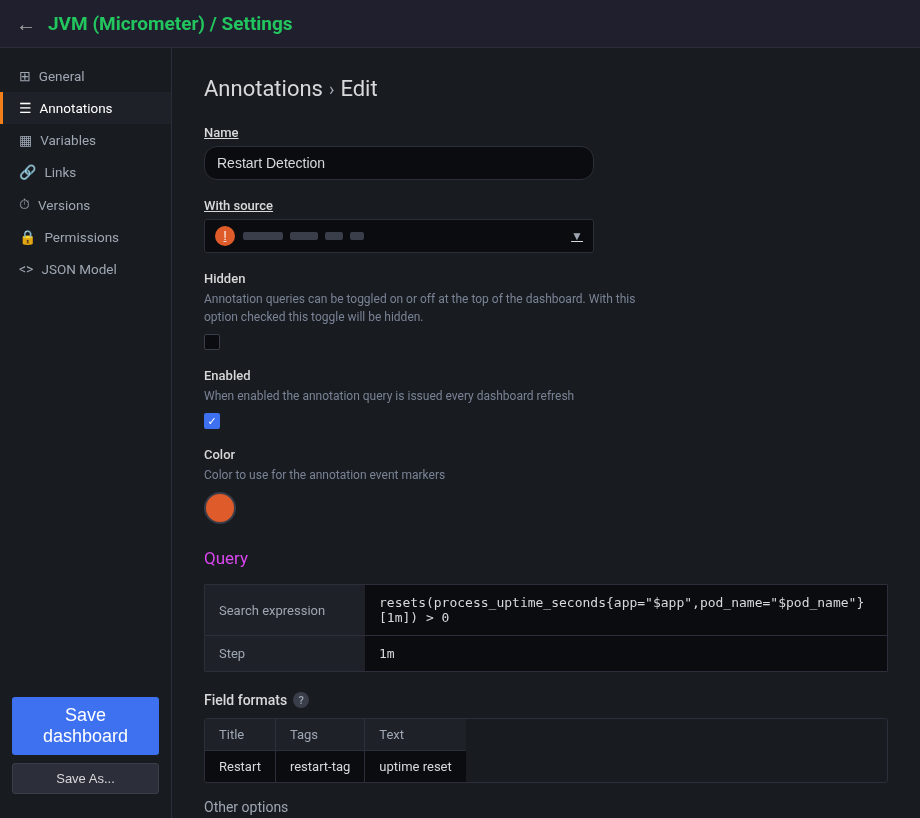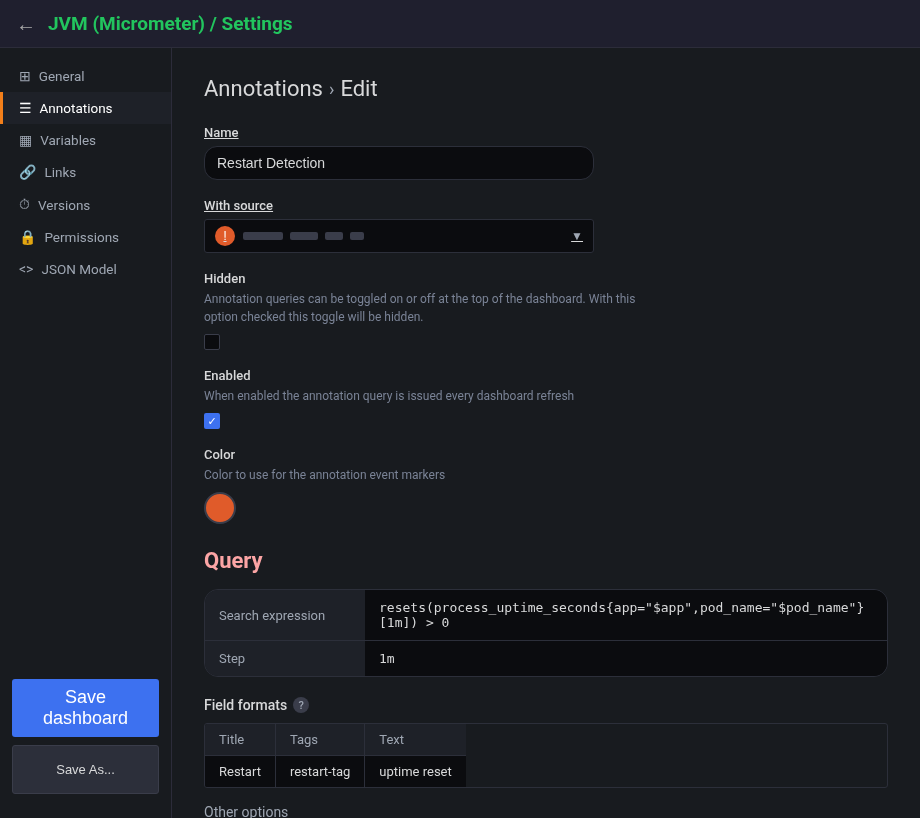--- a/index.html
+++ b/index.html
@@ -75,21 +75,21 @@
       padding: 8px 12px;
       cursor: pointer;
       font-size: 18px;
       font-weight: 500;
     }
     .btn-save-as {
       background: #2c2f3a;
       color: #d8d9da;
       border: 1px solid #3a3d4a;
       border-radius: 3px;
-      padding: 16px 12px;
+      padding: 7px 12px;
       cursor: pointer;
       font-size: 13px;
     }
     
     .main {
       flex: 1;
       padding: 28px 32px;
       overflow-y: auto;
       background: #181b1f;
     }
@@ -193,28 +193,28 @@
     .color-section { margin-bottom: 24px; }
     .color-dot {
       width: 32px;
       height: 32px;
       border-radius: 50%;
       background: #e05b2a;
       cursor: pointer;
       border: 2px solid #3a3d4a;
     }
     .query-section h3 {
-      font-size: 22px;
-      color: #fca5a5;
+      font-size: 17px;
+      color: #d946ef;
       margin-bottom: 16px;
-      font-weight: 700;
+      font-weight: 400;
     }
     .query-table {
       border: 1px solid #2c2f3a;
-      border-radius: 14px;
+      border-radius: 1px;
       overflow: hidden;
       margin-bottom: 20px;
     }
     .query-row {
       display: flex;
       border-bottom: 1px solid #2c2f3a;
     }
     .query-row:last-child { border-bottom: none; }
     .query-key {
       background: #1e2128;

